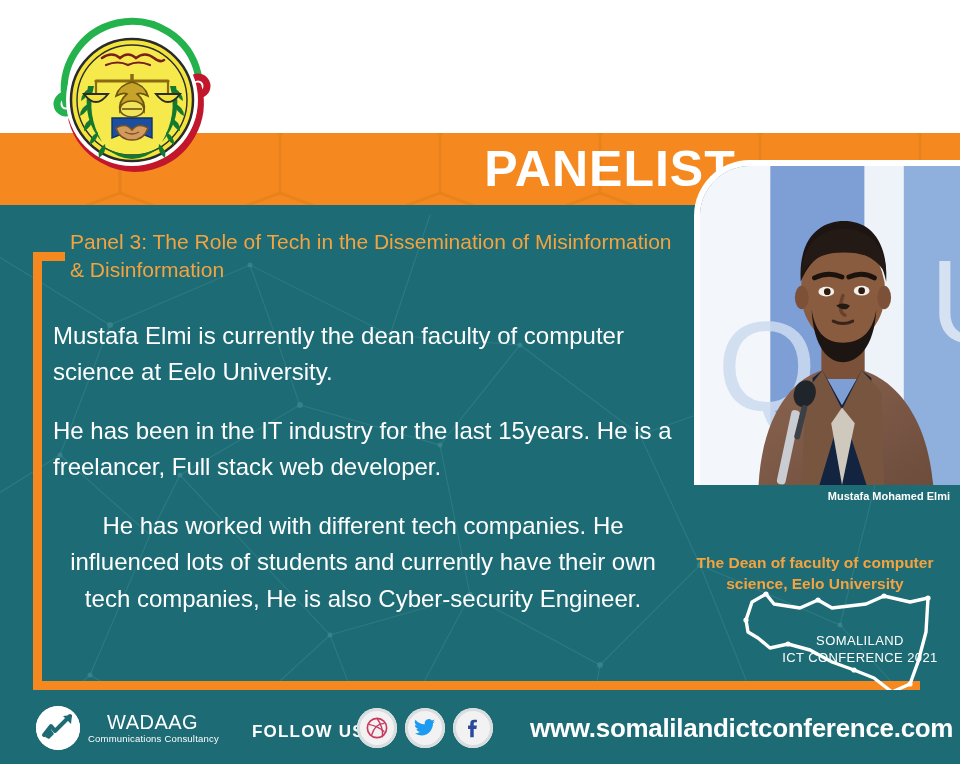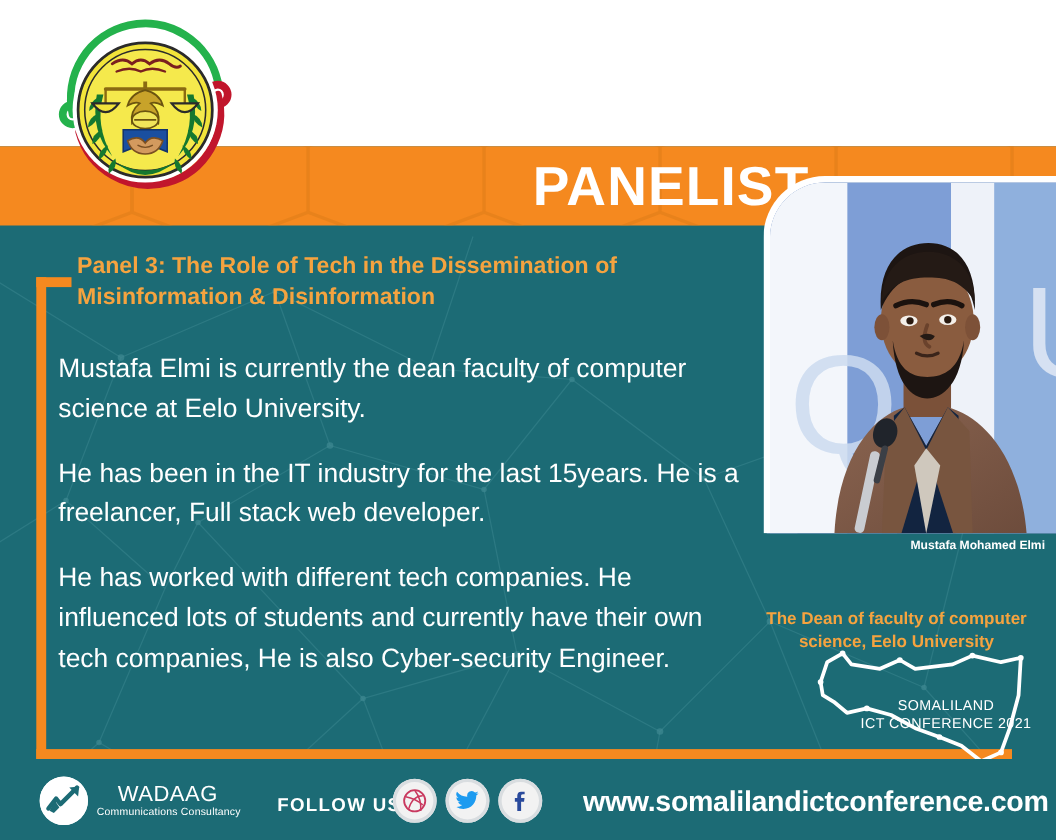--- a/index.html
+++ b/index.html
@@ -124,39 +124,39 @@
   .bracket-v { left: 33px; top: 252px; width: 9px; height: 438px; }
   .bracket-top { left: 33px; top: 252px; width: 32px; height: 9px; }
   .bracket-bottom { left: 33px; top: 681px; width: 887px; height: 9px; }
 
   
   .panel-title {
     position: absolute;
     left: 70px; top: 228px;
     width: 610px;
     font-size: 21px;
-    font-weight: bold;
+    font-weight: normal;
     color: #f5a33f;
     line-height: 1.35;
     z-index: 5;
   }
 
   
   .bio {
     position: absolute;
     left: 53px; top: 318px;
     width: 620px;
     color: #ffffff;
     font-size: 24px;
     line-height: 1.52;
     z-index: 5;
     font-weight: 400;
   }
   .bio p { margin: 0 0 22px 0; }
-  .bio p:last-child { margin-bottom: 0; }
+  .bio p:last-child { margin-bottom: 0; text-align: center; }
 
   
   .photo-frame {
     position: absolute;
     left: 694px; top: 160px;
     width: 290px; height: 325px;
     border: 6px solid #ffffff;
     border-top-left-radius: 56px;
     border-right: none;
     border-bottom: none;

